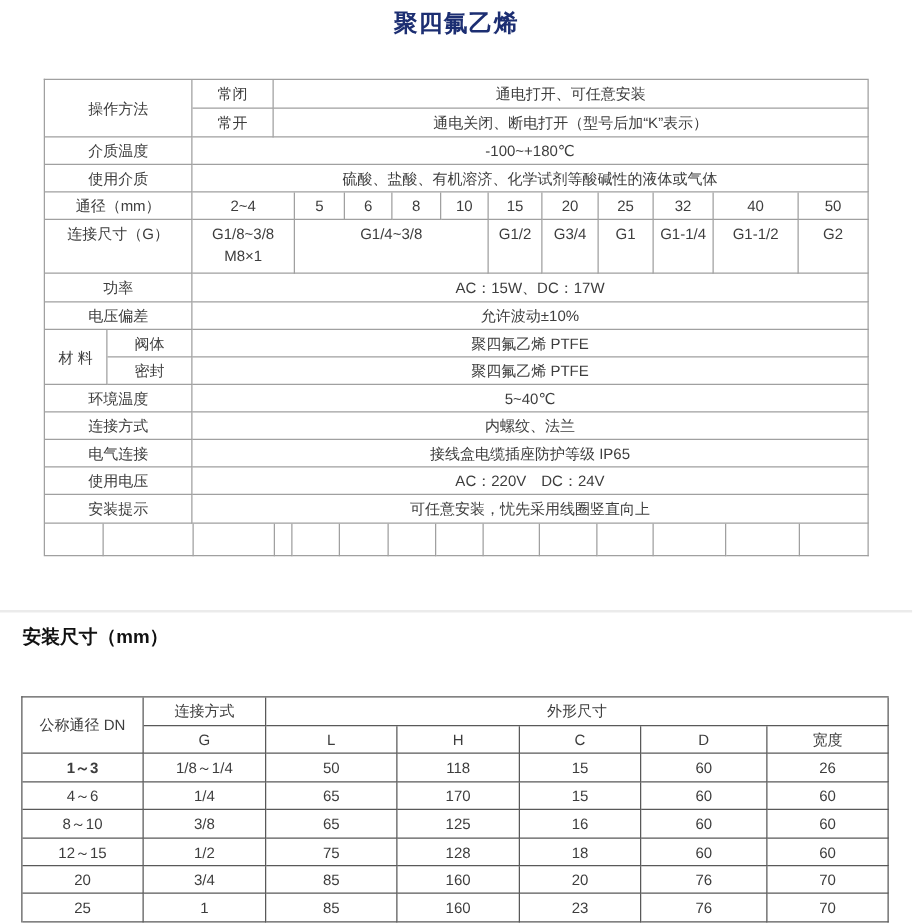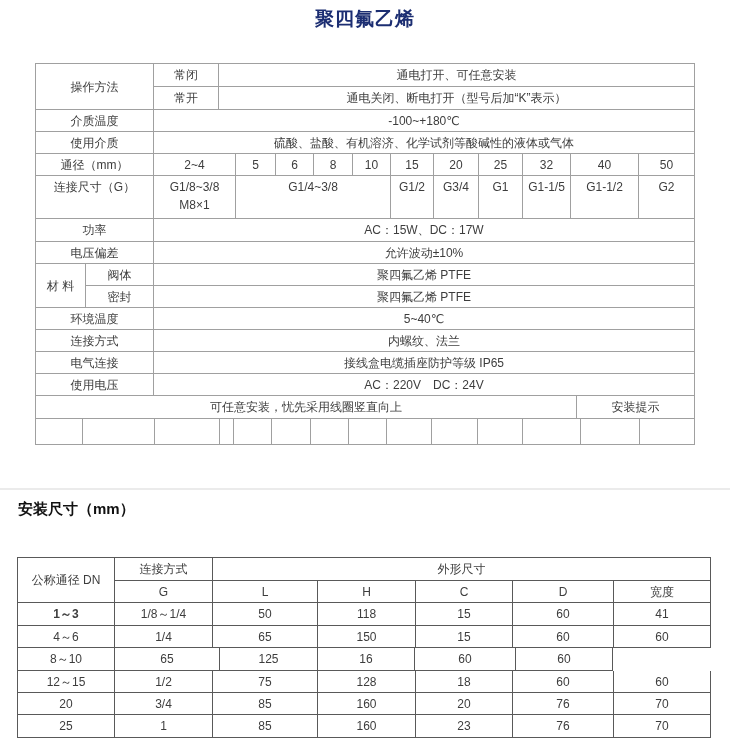--- a/index.html
+++ b/index.html
@@ -78,21 +78,21 @@
       <div class="row">
         <div class="cell top" style="width: 118px; height: 43px;">连接尺寸（G）</div>
         <div class="cell top" style="width: 82px; height: 43px;">
           <div>G1/8~3/8</div>
           <div>M8×1</div>
         </div>
         <div class="cell top" style="width: 155px; height: 43px;">G1/4~3/8</div>
         <div class="cell top" style="width: 43px; height: 43px;">G1/2</div>
         <div class="cell top" style="width: 45px; height: 43px;">G3/4</div>
         <div class="cell top" style="width: 44px; height: 43px;">G1</div>
-        <div class="cell top" style="width: 48px; height: 43px;">G1-1/5</div>
+        <div class="cell top" style="width: 48px; height: 43px;">G1-1/4</div>
         <div class="cell top" style="width: 68px; height: 43px;">G1-1/2</div>
         <div class="cell top" style="width: 56px; height: 43px;">G2</div>
       </div>
       <div class="row">
         <div class="cell" style="width: 118px; height: 23px;">功率</div>
         <div class="cell" style="width: 541px; height: 23px;">AC：15W、DC：17W</div>
       </div>
       <div class="row">
         <div class="cell" style="width: 118px; height: 22px;">电压偏差</div>
         <div class="cell" style="width: 541px; height: 22px;">允许波动±10%</div>
@@ -120,22 +120,22 @@
       </div>
       <div class="row">
         <div class="cell" style="width: 118px; height: 22px;">电气连接</div>
         <div class="cell" style="width: 541px; height: 22px;">接线盒电缆插座防护等级 IP65</div>
       </div>
       <div class="row">
         <div class="cell" style="width: 118px; height: 22px;">使用电压</div>
         <div class="cell" style="width: 541px; height: 22px;">AC：220V　DC：24V</div>
       </div>
       <div class="row">
+        <div class="cell" style="width: 118px; height: 23px;">安装提示</div>
         <div class="cell" style="width: 541px; height: 23px;">可任意安装，忧先采用线圈竖直向上</div>
-        <div class="cell" style="width: 118px; height: 23px;">安装提示</div>
       </div>
       <div class="row">
         <div class="cell" style="width: 47px; height: 26px;"></div>
         <div class="cell" style="width: 72px; height: 26px;"></div>
         <div class="cell" style="width: 65px; height: 26px;"></div>
         <div class="cell" style="width: 14px; height: 26px;"></div>
         <div class="cell" style="width: 38px; height: 26px;"></div>
         <div class="cell" style="width: 39px; height: 26px;"></div>
         <div class="cell" style="width: 38px; height: 26px;"></div>
         <div class="cell" style="width: 38px; height: 26px;"></div>
@@ -170,33 +170,34 @@
           </div>
         </div>
       </div>
       <div class="row">
         <div class="cell" style="width: 97px; height: 23px; font-weight: bold;">1～3</div>
         <div class="cell" style="width: 98px; height: 23px;">1/8～1/4</div>
         <div class="cell" style="width: 105px; height: 23px;">50</div>
         <div class="cell" style="width: 98px; height: 23px;">118</div>
         <div class="cell" style="width: 97px; height: 23px;">15</div>
         <div class="cell" style="width: 101px; height: 23px;">60</div>
-        <div class="cell" style="width: 97px; height: 23px;">41</div>
+        <div class="cell" style="width: 97px; height: 23px;">26</div>
       </div>
       <div class="row">
         <div class="cell" style="width: 97px; height: 22px;">4～6</div>
         <div class="cell" style="width: 98px; height: 22px;">1/4</div>
         <div class="cell" style="width: 105px; height: 22px;">65</div>
-        <div class="cell" style="width: 98px; height: 22px;">150</div>
+        <div class="cell" style="width: 98px; height: 22px;">170</div>
         <div class="cell" style="width: 97px; height: 22px;">15</div>
         <div class="cell" style="width: 101px; height: 22px;">60</div>
         <div class="cell" style="width: 97px; height: 22px;">60</div>
       </div>
       <div class="row">
         <div class="cell" style="width: 97px; height: 23px;">8～10</div>
+        <div class="cell" style="width: 98px; height: 23px;">3/8</div>
         <div class="cell" style="width: 105px; height: 23px;">65</div>
         <div class="cell" style="width: 98px; height: 23px;">125</div>
         <div class="cell" style="width: 97px; height: 23px; text-align: right;">16</div>
         <div class="cell" style="width: 101px; height: 23px;">60</div>
         <div class="cell" style="width: 97px; height: 23px;">60</div>
       </div>
       <div class="row">
         <div class="cell" style="width: 97px; height: 22px;">12～15</div>
         <div class="cell" style="width: 98px; height: 22px;">1/2</div>
         <div class="cell" style="width: 105px; height: 22px;">75</div>

